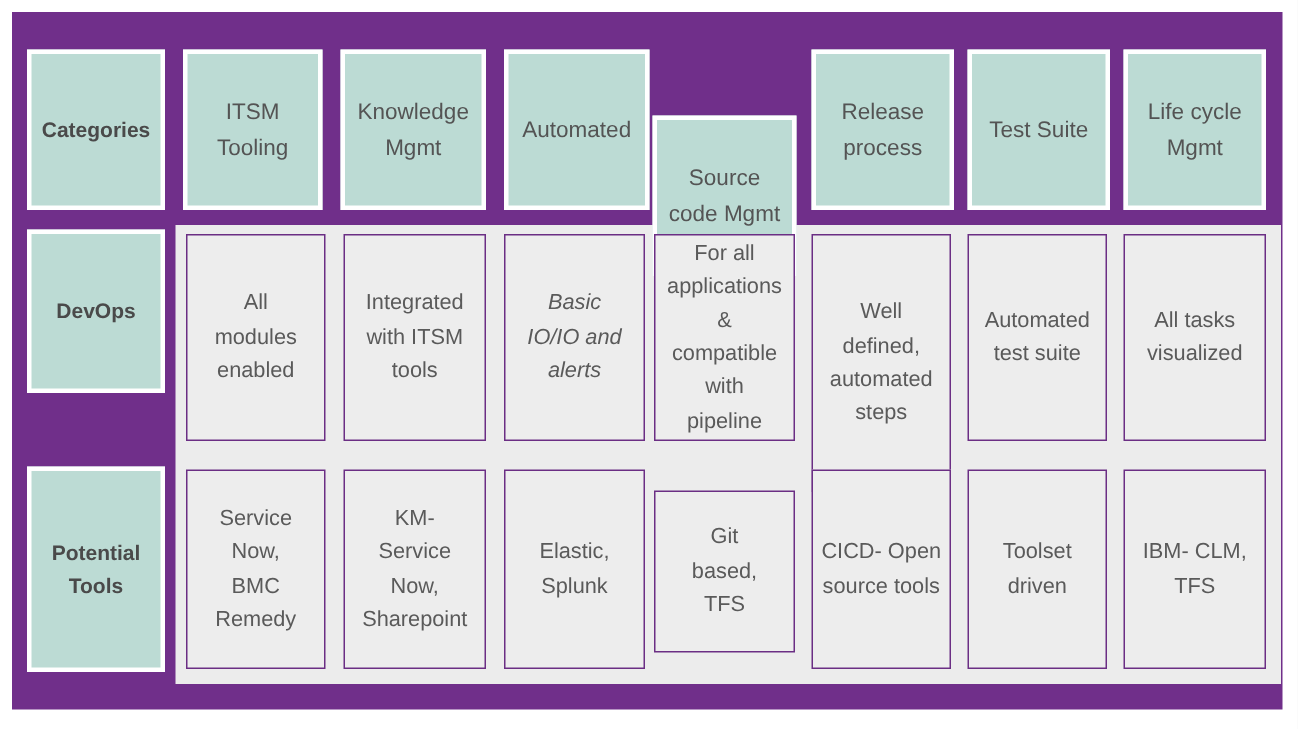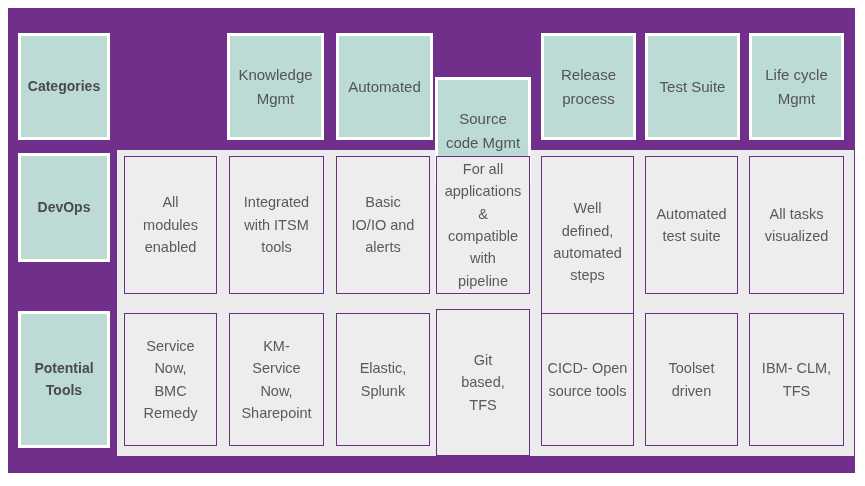--- a/index.html
+++ b/index.html
@@ -91,20 +91,24 @@
 <body>
 
 <div id="matrix-canvas">
 
   <div id="body-panel"></div>
 
   <div class="rail-cell" style="left:10px; top:25px; width:92px; height:107px;">
     <span class="cell-text">Categories</span>
   </div>
 
+  <div class="hdr-cell" style="left:114px; top:25px; width:93px; height:107px;">
+    <span class="cell-text">ITSM
+Tooling</span>
+  </div>
 
   <div class="hdr-cell" style="left:219px; top:25px; width:97px; height:107px;">
     <span class="cell-text">Knowledge
 Mgmt</span>
   </div>
 
   <div class="hdr-cell" style="left:328px; top:25px; width:97px; height:107px;">
     <span class="cell-text">Automated</span>
   </div>
 
@@ -136,21 +140,21 @@
 modules
 enabled</span>
   </div>
 
   <div class="body-cell" style="left:221px; top:148px; width:95px; height:138px;">
     <span class="cell-text">Integrated
 with ITSM
 tools</span>
   </div>
 
-  <div class="body-cell" style="left:328px; top:148px; width:94px; height:138px;">
+  <div class="body-cell" style="left:328px; top:148px; width:94px; height:138px;font-style:italic;">
     <span class="cell-text">Basic
 IO/IO and
 alerts</span>
   </div>
 
   <div class="body-cell" style="left:428px; top:148px; width:94px; height:138px;">
     <span class="cell-text">For all
 applications
 &amp;
 compatible
@@ -192,21 +196,21 @@
 Service
 Now,
 Sharepoint</span>
   </div>
 
   <div class="body-cell" style="left:328px; top:305px; width:94px; height:133px;">
     <span class="cell-text">Elastic,
 Splunk</span>
   </div>
 
-  <div class="body-cell" style="left:428px; top:301px; width:94px; height:147px;">
+  <div class="body-cell" style="left:428px; top:319px; width:94px; height:108px;">
     <span class="cell-text">Git
 based,
 TFS</span>
   </div>
 
   <div class="body-cell" style="left:533px; top:305px; width:93px; height:133px;">
     <span class="cell-text">CICD- Open
 source tools</span>
   </div>
 

